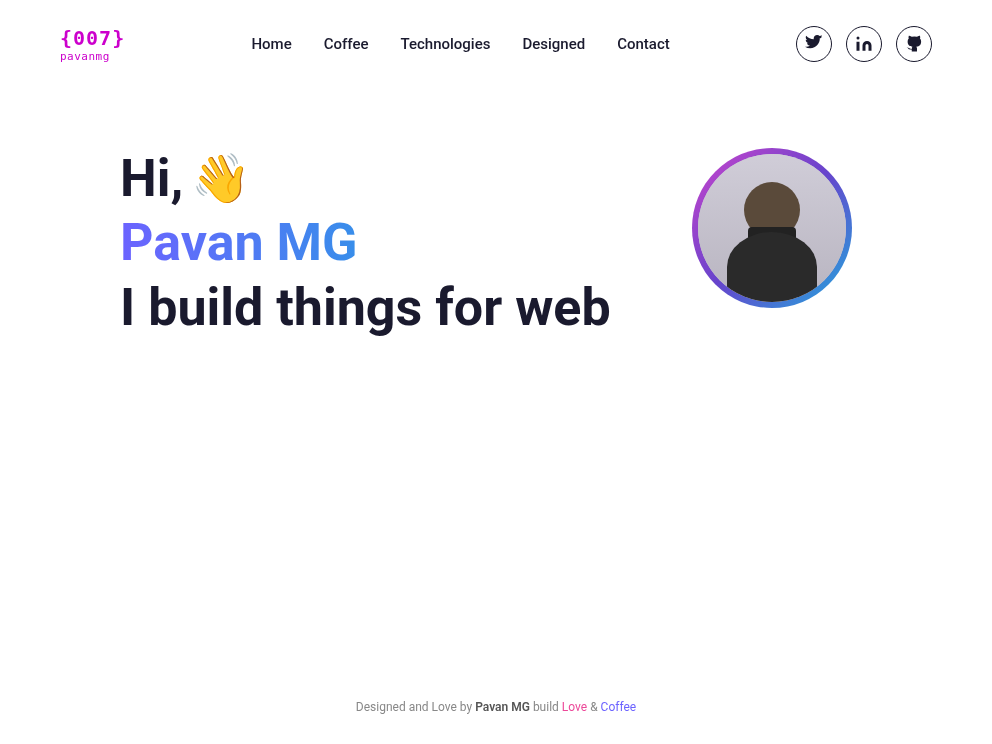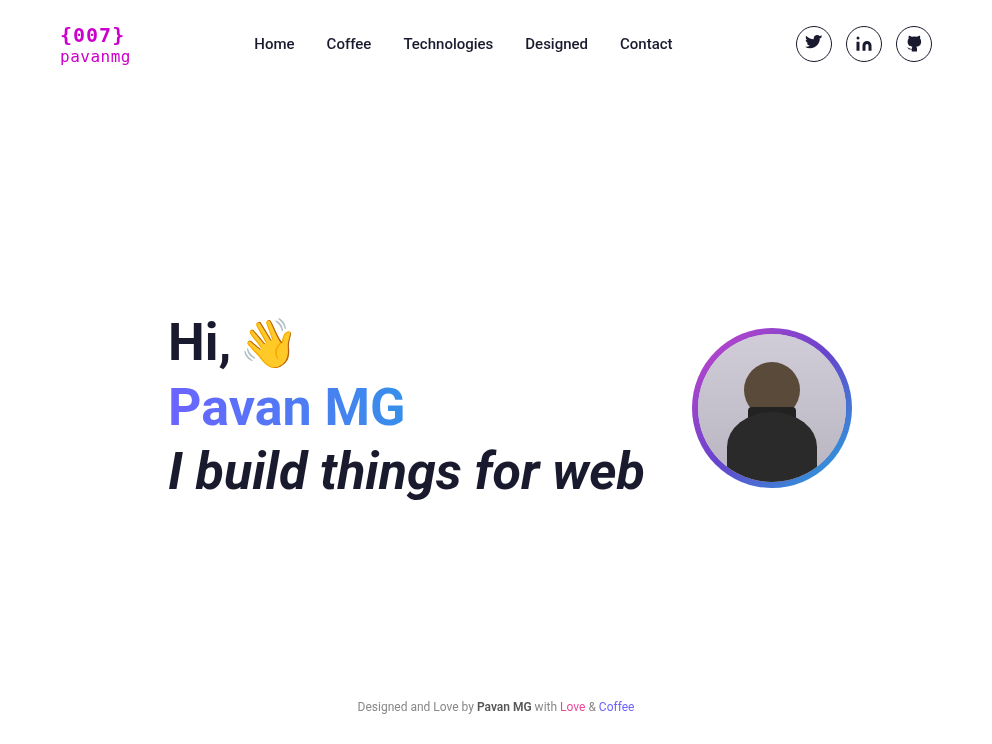--- a/index.html
+++ b/index.html
@@ -36,21 +36,21 @@
     .logo-braces {
       font-size: 20px;
       font-weight: 700;
       font-family: monospace;
       color: #cc00cc;
       letter-spacing: 1px;
       line-height: 1.2;
     }
 
     .logo-name {
-      font-size: 16px;
+      font-size: 11px;
       color: #cc00cc;
       font-family: monospace;
       letter-spacing: 0.5px;
     }
 
     nav {
       display: flex;
       align-items: center;
       gap: 32px;
     }
@@ -83,25 +83,24 @@
 
     .social-icon svg {
       width: 18px;
       height: 18px;
       fill: #1a1a2e;
     }
 
     
     main {
       display: flex;
-      align-items: center;
+      align-items: flex-start;
       justify-content: space-between;
       padding: 60px 100px 0 120px;
       min-height: 580px;
-      margin-left: 48px;
     }
 
     .hero-text {
       display: flex;
       flex-direction: column;
       gap: 0;
     }
 
     .hero-greeting {
       font-size: 52px;
@@ -135,21 +134,20 @@
       line-height: 1.2;
       margin-top: 2px;
     }
 
     .hero-tagline {
       font-size: 52px;
       font-weight: 700;
       color: #1a1a2e;
       line-height: 1.2;
       margin-top: 2px;
-      font-style: italic;
     }
 
     
     .avatar-wrapper {
       display: flex;
       align-items: center;
       justify-content: center;
       flex-shrink: 0;
       margin-right: 40px;
     }
@@ -300,14 +298,14 @@
             <div class="sunglasses"></div>
           </div>
           <div class="avatar-body"></div>
         </div>
       </div>
     </div>
   </div>
 </main>
 
 <footer>
-  <span>Designed and Love by </span><span style="font-weight:600;color:#555;">Pavan MG</span><span> with </span><span class="footer-love">Love</span><span> &amp; </span><span class="footer-coffee">Coffee</span>
+  <span>Designed and Love by </span><span style="font-weight:600;color:#555;">Pavan MG</span><span> build </span><span class="footer-love">Love</span><span> &amp; </span><span class="footer-coffee">Coffee</span>
 </footer>
 
 </body></html>

